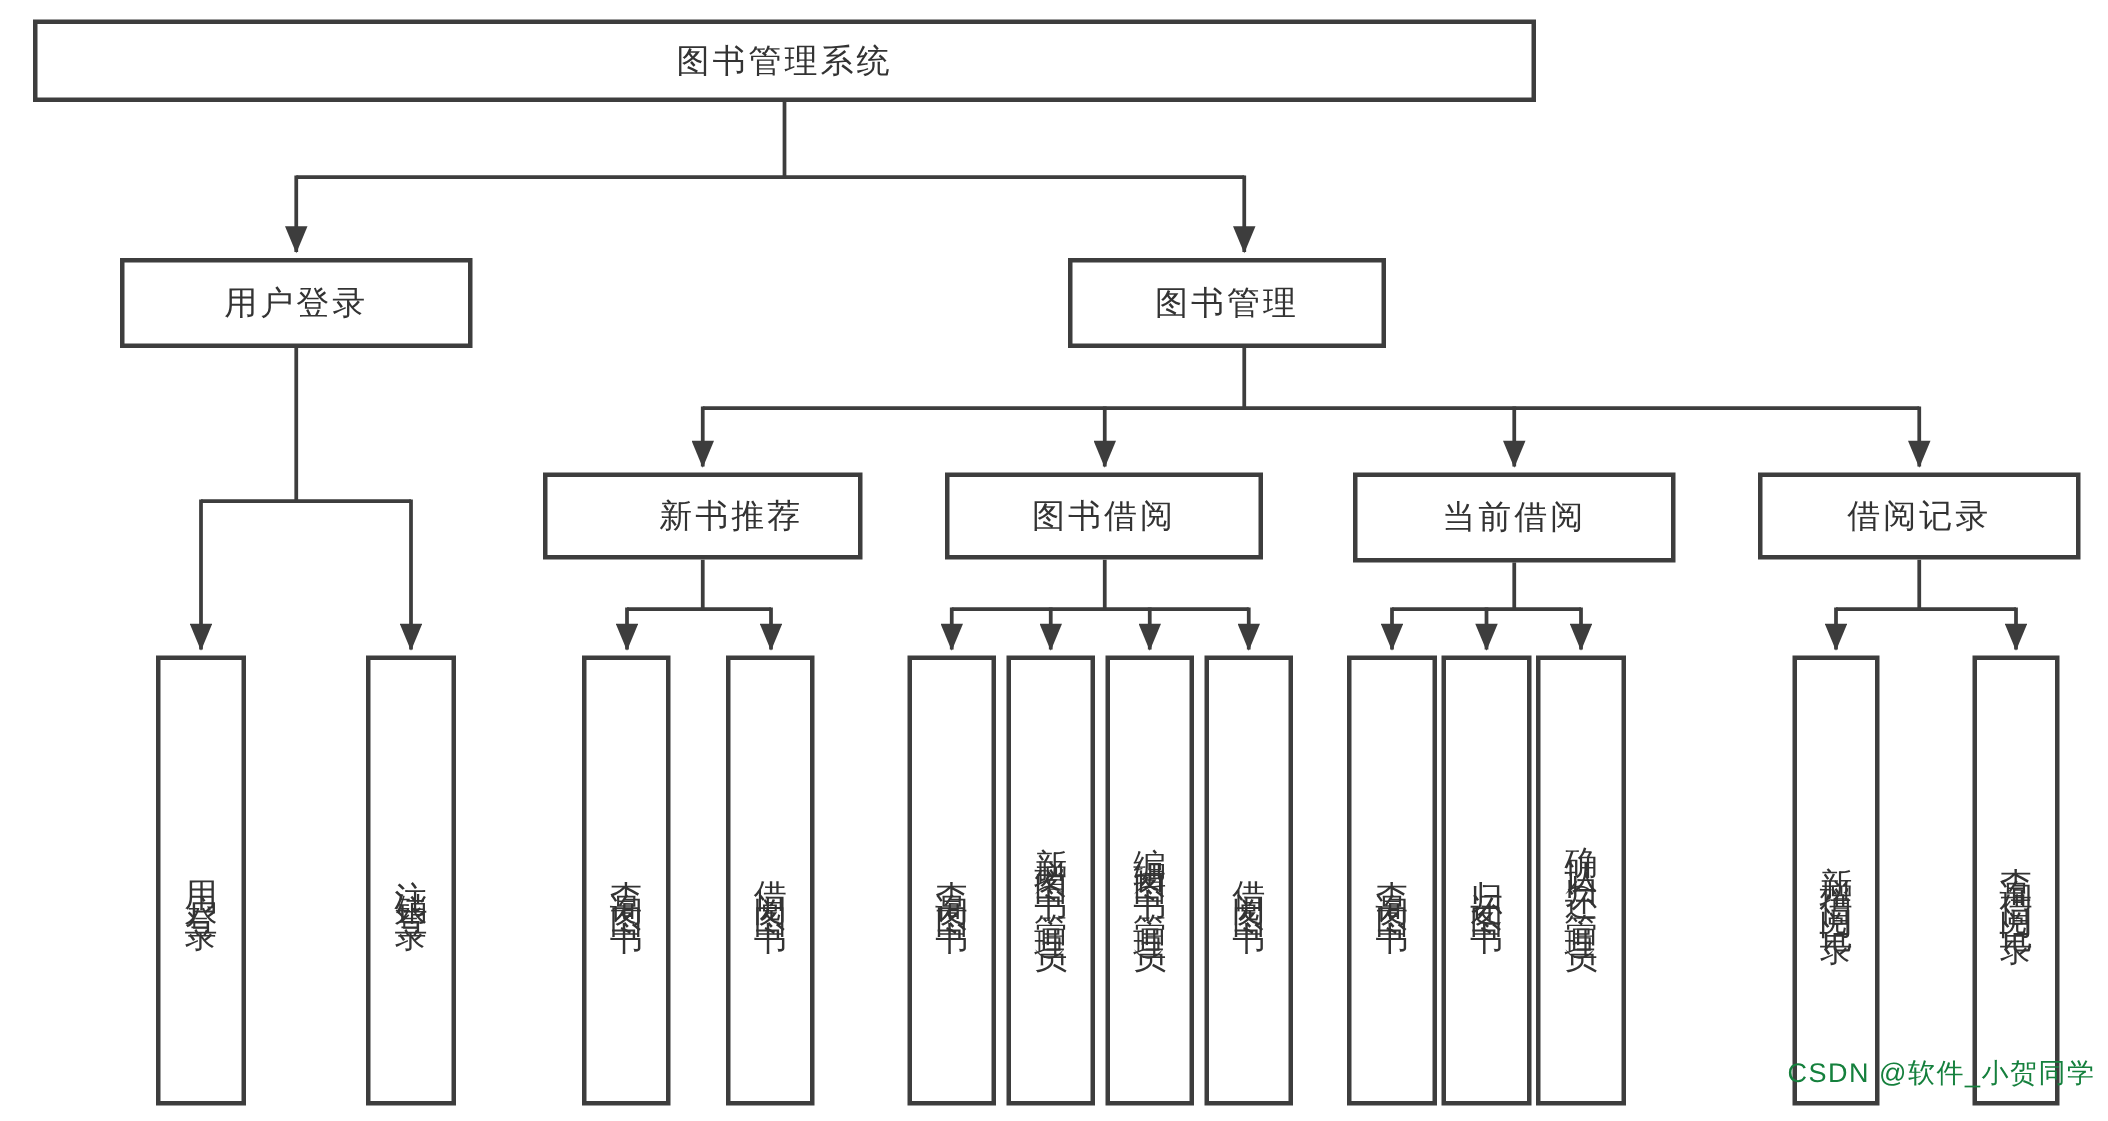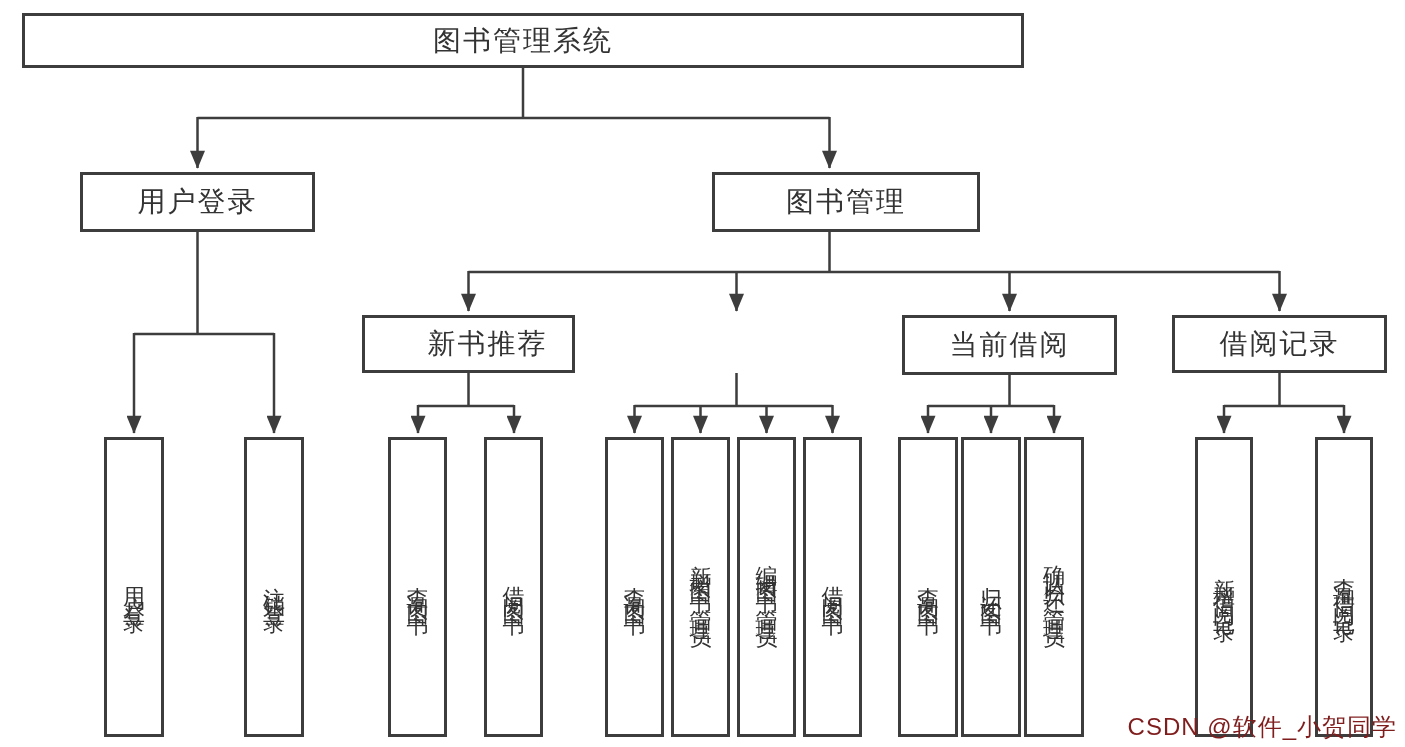--- a/index.html
+++ b/index.html
@@ -26,37 +26,37 @@
     box-sizing: border-box;
     background: #ffffff;
     border: 3px solid #3d3d3d;
     color: #333333;
     display: flex;
     align-items: center;
     justify-content: center;
     z-index: 2;
   }
   .hbox {
-    font-size: 28px;
+    font-size: 22px;
     letter-spacing: 2px;
     white-space: nowrap;
   }
   .vbox span {
     display: block;
     writing-mode: vertical-lr;
     text-orientation: mixed;
     font-size: 22px;
     letter-spacing: 9px;
     line-height: 1;
   }
   
   .n-root          { left: 22px;   top: 13px;  width: 1002px; height: 55px; }
   
   .n-user-login    { left: 80px;   top: 172px; width: 235px;  height: 60px; }
-  .n-book-mgmt     { left: 712px;  top: 172px; width: 268px;  height: 60px; }
+  .n-book-mgmt     { left: 712px;  top: 172px; width: 212px;  height: 60px; }
   
   .n-new-books     { left: 362px;  top: 315px; width: 213px;  height: 58px; padding-left: 38px; }
   .n-book-borrow   { left: 630px;  top: 315px; width: 212px;  height: 58px; }
   .n-cur-borrow    { left: 902px;  top: 315px; width: 215px;  height: 60px; }
   .n-records       { left: 1172px; top: 315px; width: 215px;  height: 58px; }
   
   .leaf { top: 437px; height: 300px; }
   .n-a1 { left: 104px;  width: 60px; }
   .n-a2 { left: 244px;  width: 60px; }
   .n-b1 { left: 388px;  width: 59px; }
@@ -67,23 +67,23 @@
   .n-c4 { left: 803px;  width: 59px; }
   .n-d1 { left: 898px;  width: 60px; }
   .n-d2 { left: 961px;  width: 60px; }
   .n-d3 { left: 1024px; width: 60px; }
   .n-e1 { left: 1195px; width: 58px; }
   .n-e2 { left: 1315px; width: 58px; }
 
   .watermark {
     position: absolute;
     right: 8px;
-    bottom: 4px;
-    font-size: 24px;
-    color: #7f1d1d;
+    bottom: 20px;
+    font-size: 18px;
+    color: #15803d;
     letter-spacing: 1px;
     z-index: 3;
     white-space: nowrap;
   }
 </style>
 </head>
 <body>
 
 <div id="canvas">
 
@@ -124,20 +124,21 @@
       <path marker-end="url(#arw)" d="M1344,405 V433"></path>
     </g>
   </svg>
 
   <div class="node hbox n-root">图书管理系统</div>
 
   <div class="node hbox n-user-login">用户登录</div>
   <div class="node hbox n-book-mgmt">图书管理</div>
 
   <div class="node hbox n-new-books">新书推荐</div>
+  <div class="node hbox n-book-borrow">图书借阅</div>
   <div class="node hbox n-cur-borrow">当前借阅</div>
   <div class="node hbox n-records">借阅记录</div>
 
   <div class="node vbox leaf n-a1">
     <span>用户登录</span>
   </div>
   <div class="node vbox leaf n-a2">
     <span>注销登录</span>
   </div>
 

